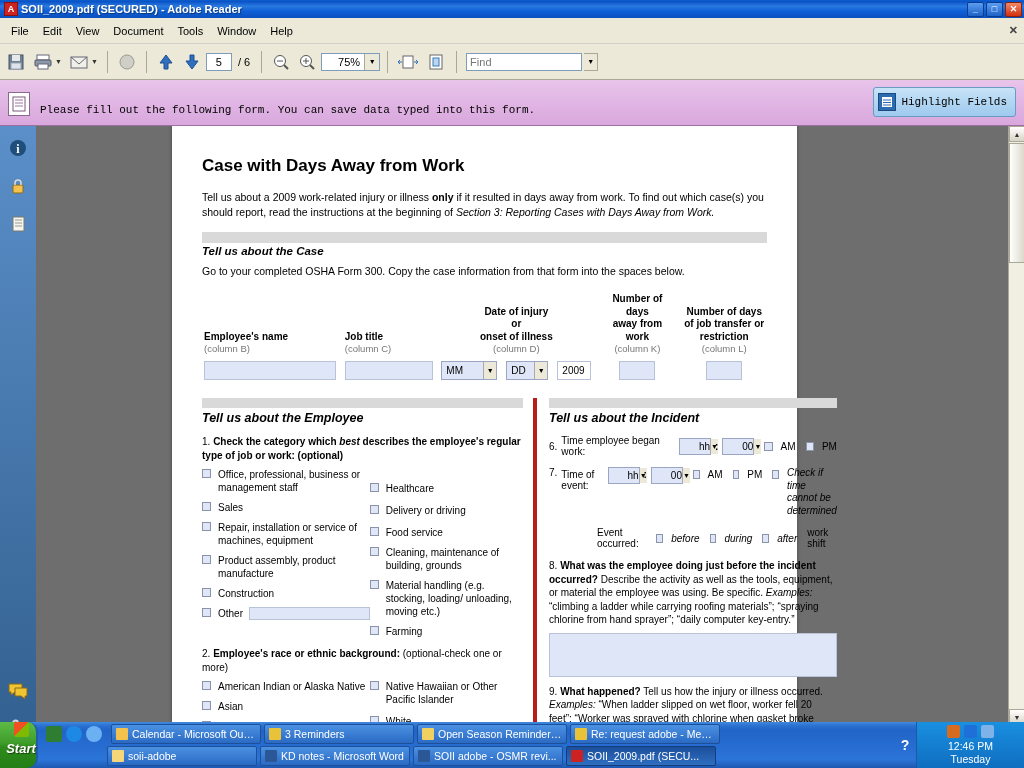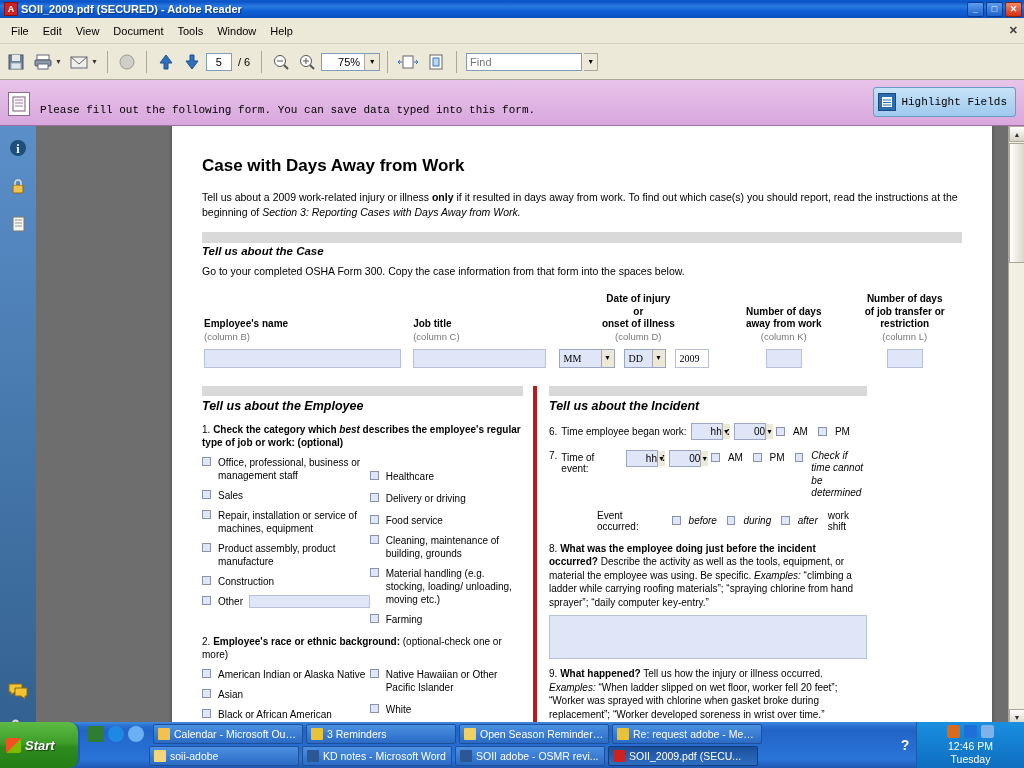--- a/index.html
+++ b/index.html
@@ -110,21 +110,21 @@
     padding-top:10px; gap:14px;
     background-image:linear-gradient(to bottom,#5b8fc9,#32608f);
   }
   .nav-ico { width:24px; height:24px; display:flex; align-items:center; justify-content:center; }
   .navpane .spacer { flex:1; }
 
   .docwrap {
     flex:1; position:relative; overflow:hidden; background:#6e6e6e;
   }
   .page {
-    position:absolute; left:136px; top:-8px; width:820px; background:#fff;
+    position:absolute; left:136px; top:-8px; width:625px; background:#fff;
     padding:0; box-shadow:0 0 4px #00000055;
     height:640px;
   }
   .page-inner { padding:24px 30px 0 30px; }
 
   h1.form-title { font-size:17px; font-weight:bold; margin:14px 0 14px 0; color:#000; }
   .intro { font-size:10.5px; line-height:1.45; margin-bottom:12px; }
   .intro i { font-style:italic; }
   .sectionbar {
     background:#d9d9d9; height:11px; margin:6px 0 2px 0; position:relative;
@@ -206,25 +206,26 @@
     background:#f1efe2; border-top:1px solid #aca899;
   }
 
   
   .taskbar {
     position:absolute; left:0; bottom:0; width:1024px; height:46px;
     background:linear-gradient(to bottom,#3f8ae0 0%,#2a6fd0 9%,#2264c8 18%,#2b74d8 82%,#1d57b0 100%);
     display:flex; align-items:stretch;
   }
   .startbtn {
-    width:80px; background:linear-gradient(to bottom,#5dbb45,#3f9e2a 45%,#2e8a1c 55%,#247f16);
+    width:38px; background:linear-gradient(to bottom,#5dbb45,#3f9e2a 45%,#2e8a1c 55%,#247f16);
     border-right:2px solid #1d5fa8; display:flex; align-items:center; gap:4px;
     padding-left:6px; color:#fff; font-weight:bold; font-style:italic; font-size:13px;
     border-top-right-radius:10px; border-bottom-right-radius:10px;
     text-shadow:1px 1px 1px #00000088;
+    flex-direction:column;
   }
   .startbtn .flag {
     width:15px; height:15px;
     background:
       linear-gradient(to bottom right,#f25022 0 50%,#7fba00 50% 100%);
     border-radius:2px;
   }
   .tb-rows { flex:1; display:flex; flex-direction:column; padding:2px 2px 2px 6px; gap:2px; }
   .tb-row { display:flex; gap:3px; height:20px; }
   .tb-item {
@@ -470,21 +471,21 @@
           <tr>
             <td style="padding-top:5px">
                   <div class="fld"></div>
                 </td>
             <td></td>
             <td style="padding-top:5px">
                   <div class="fld"></div>
                 </td>
             <td></td>
             <td style="padding-top:5px">
-              <div style="display:flex; gap:9px; align-items:flex-start;font-family:Liberation Serif, serif;">
+              <div style="display:flex; gap:9px; align-items:flex-start;">
                 <div class="fld-sel" style="width:56px">
                   <span>MM</span>
                   <span class="sel-arrow">▼</span>
                 </div>
                 <div class="fld-sel" style="width:42px">
                   <span>DD</span>
                   <span class="sel-arrow">▼</span>
                 </div>
                 <div class="yearbox" style="width:34px">2009</div>
               </div>

